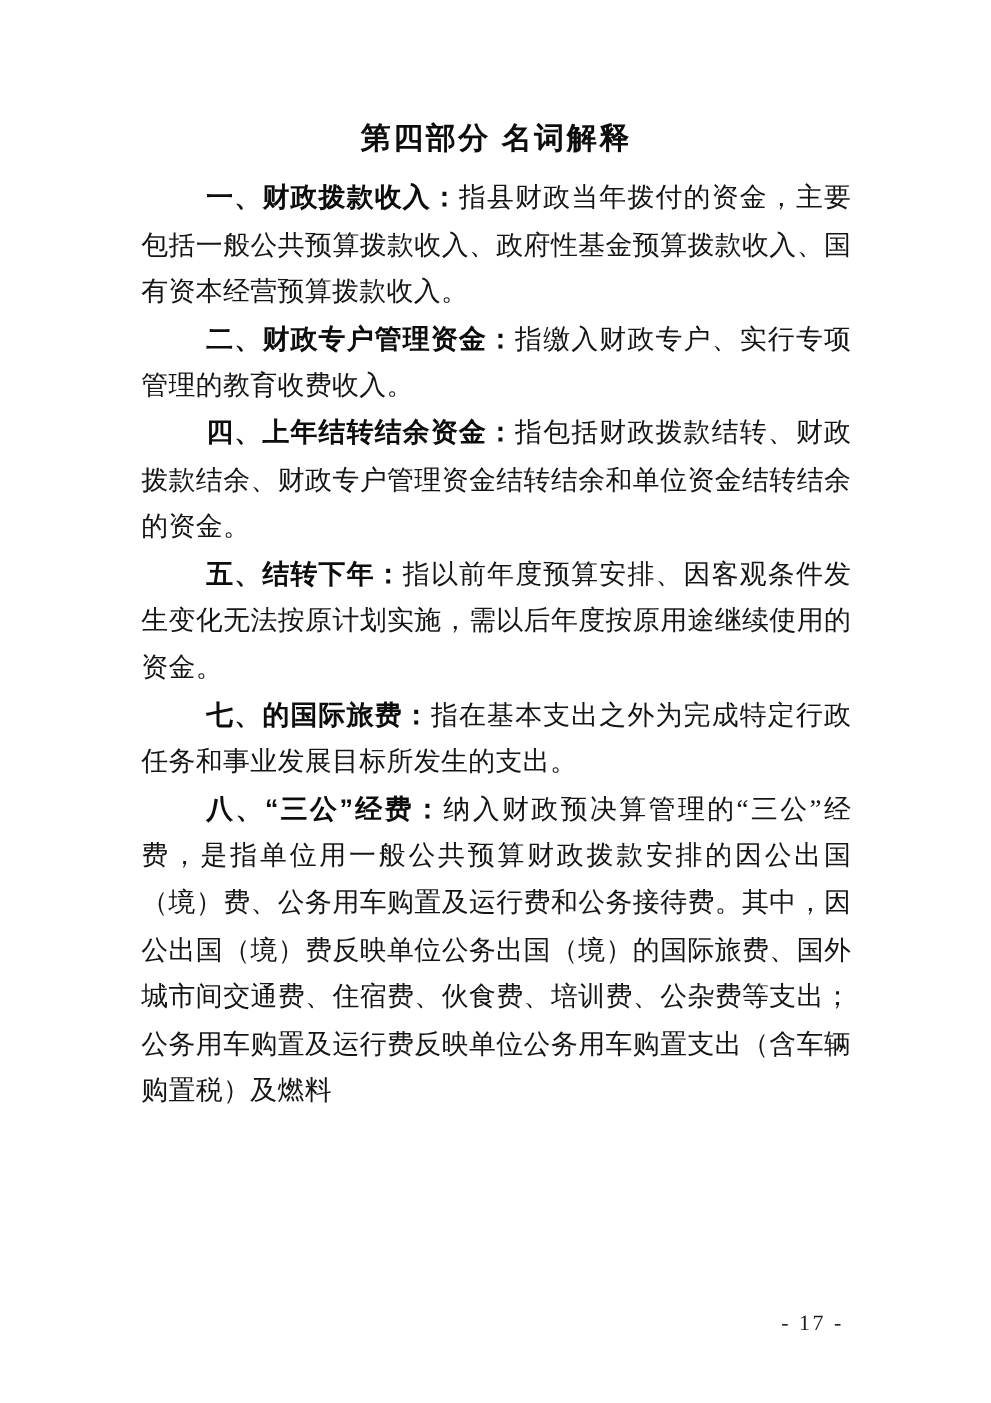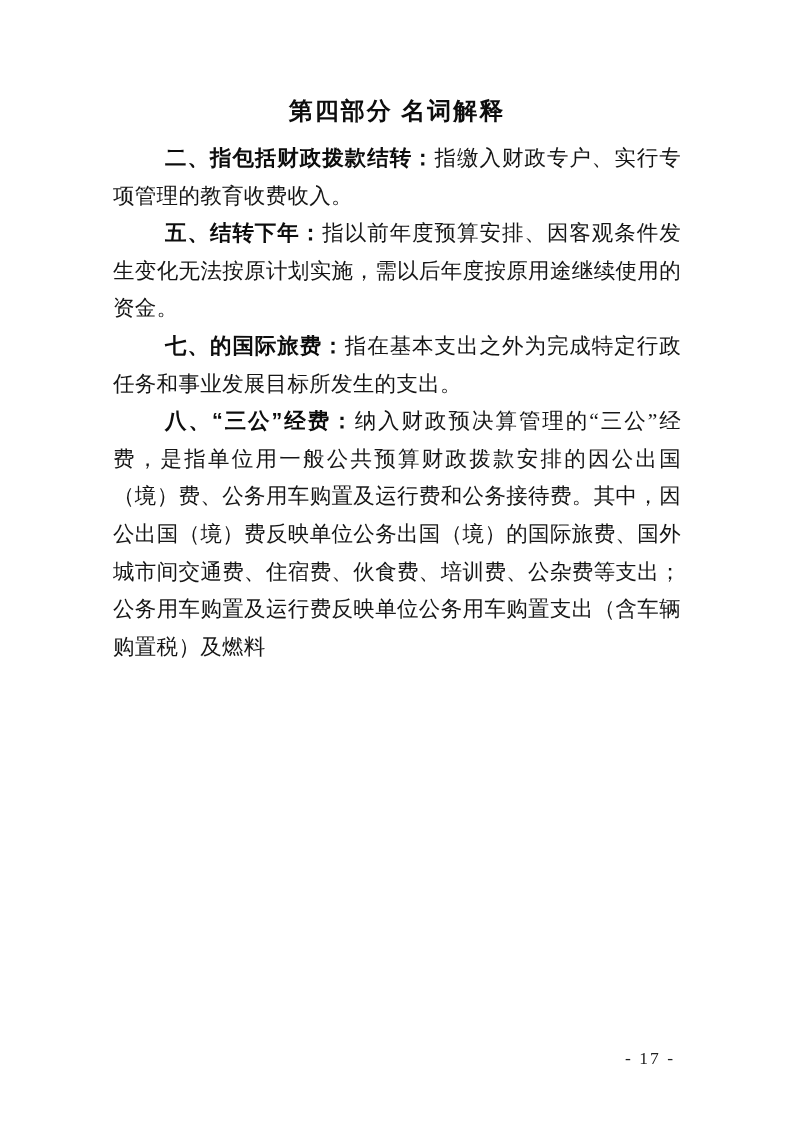--- a/index.html
+++ b/index.html
@@ -58,24 +58,26 @@
   }
 </style>
 </head>
 <body>
 
 <div class="page">
   <div class="content">
 
     <h1 class="doc-title">第四部分 名词解释</h1>
 
+    <p class="para"><span class="term">一、财政拨款收入：</span><span>指县财政当年拨付的资金，主要包括一般公共预算拨款收入、政府性基金预算拨款收入、国有资本经营预算拨款收入。</span></p>
 
-    <p class="para"><span class="term">二、指包括财政拨款结转：</span><span>指缴入财政专户、实行专项管理的教育收费收入。</span></p>
+    <p class="para"><span class="term">二、财政专户管理资金：</span><span>指缴入财政专户、实行专项管理的教育收费收入。</span></p>
 
 
+    <p class="para"><span class="term">四、上年结转结余资金：</span><span>指包括财政拨款结转、财政拨款结余、财政专户管理资金结转结余和单位资金结转结余的资金。</span></p>
 
     <p class="para"><span class="term">五、结转下年：</span><span>指以前年度预算安排、因客观条件发生变化无法按原计划实施，需以后年度按原用途继续使用的资金。</span></p>
 
 
     <p class="para"><span class="term">七、的国际旅费：</span><span>指在基本支出之外为完成特定行政任务和事业发展目标所发生的支出。</span></p>
 
     <p class="para"><span class="term">八、“三公”经费：</span><span>纳入财政预决算管理的“三公”经费，是指单位用一般公共预算财政拨款安排的因公出国（境）费、公务用车购置及运行费和公务接待费。其中，因公出国（境）费反映单位公务出国（境）的国际旅费、国外城市间交通费、住宿费、伙食费、培训费、公杂费等支出；公务用车购置及运行费反映单位公务用车购置支出（含车辆购置税）及燃料</span></p>
 
   </div>
 

